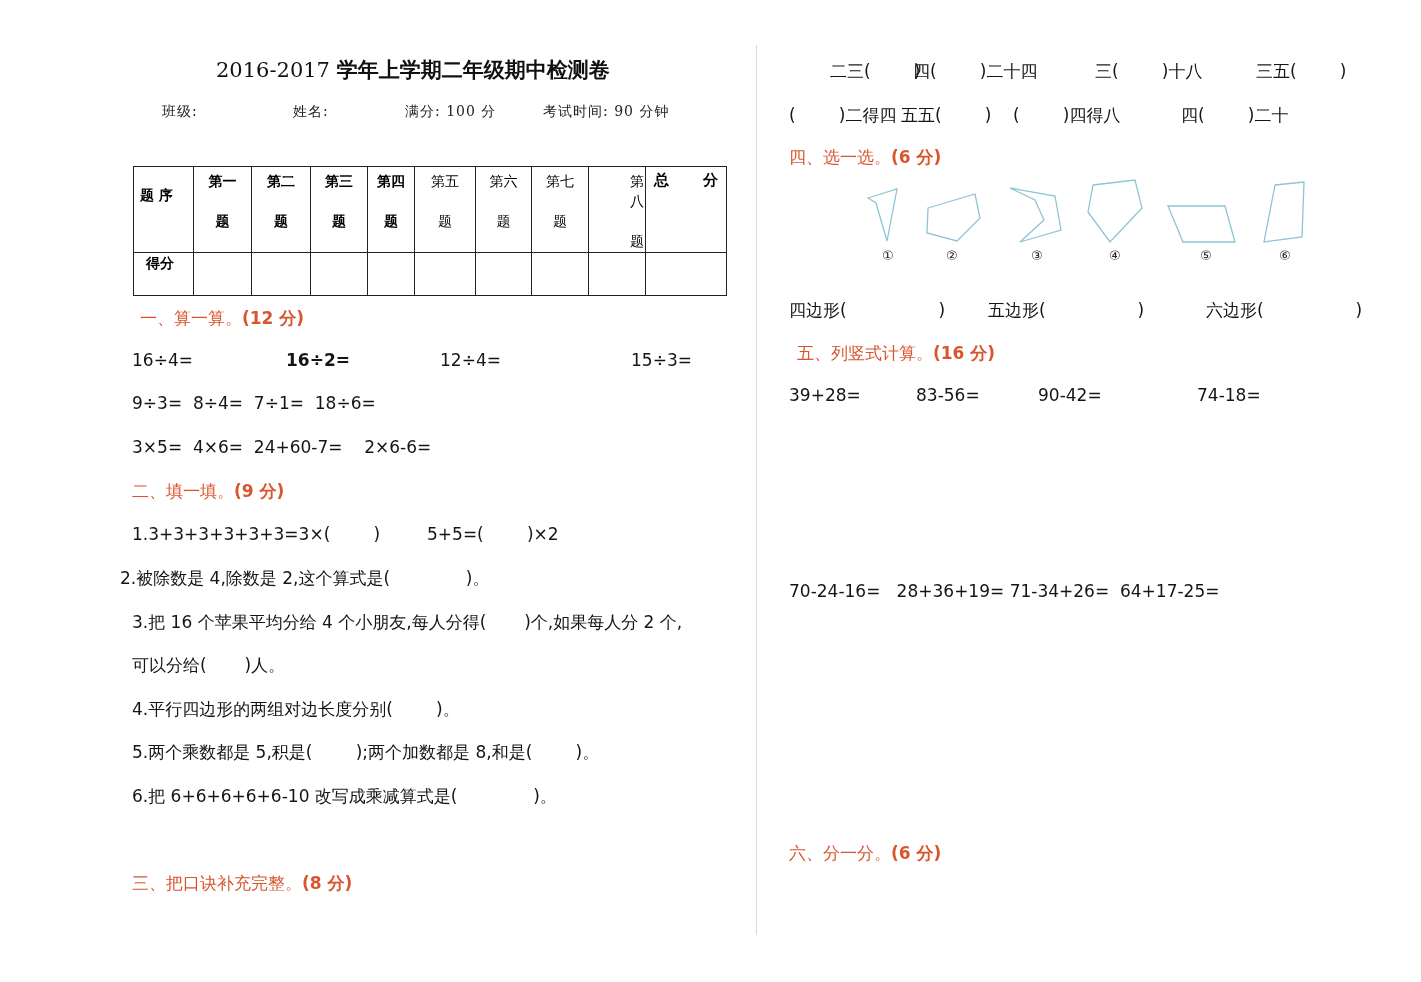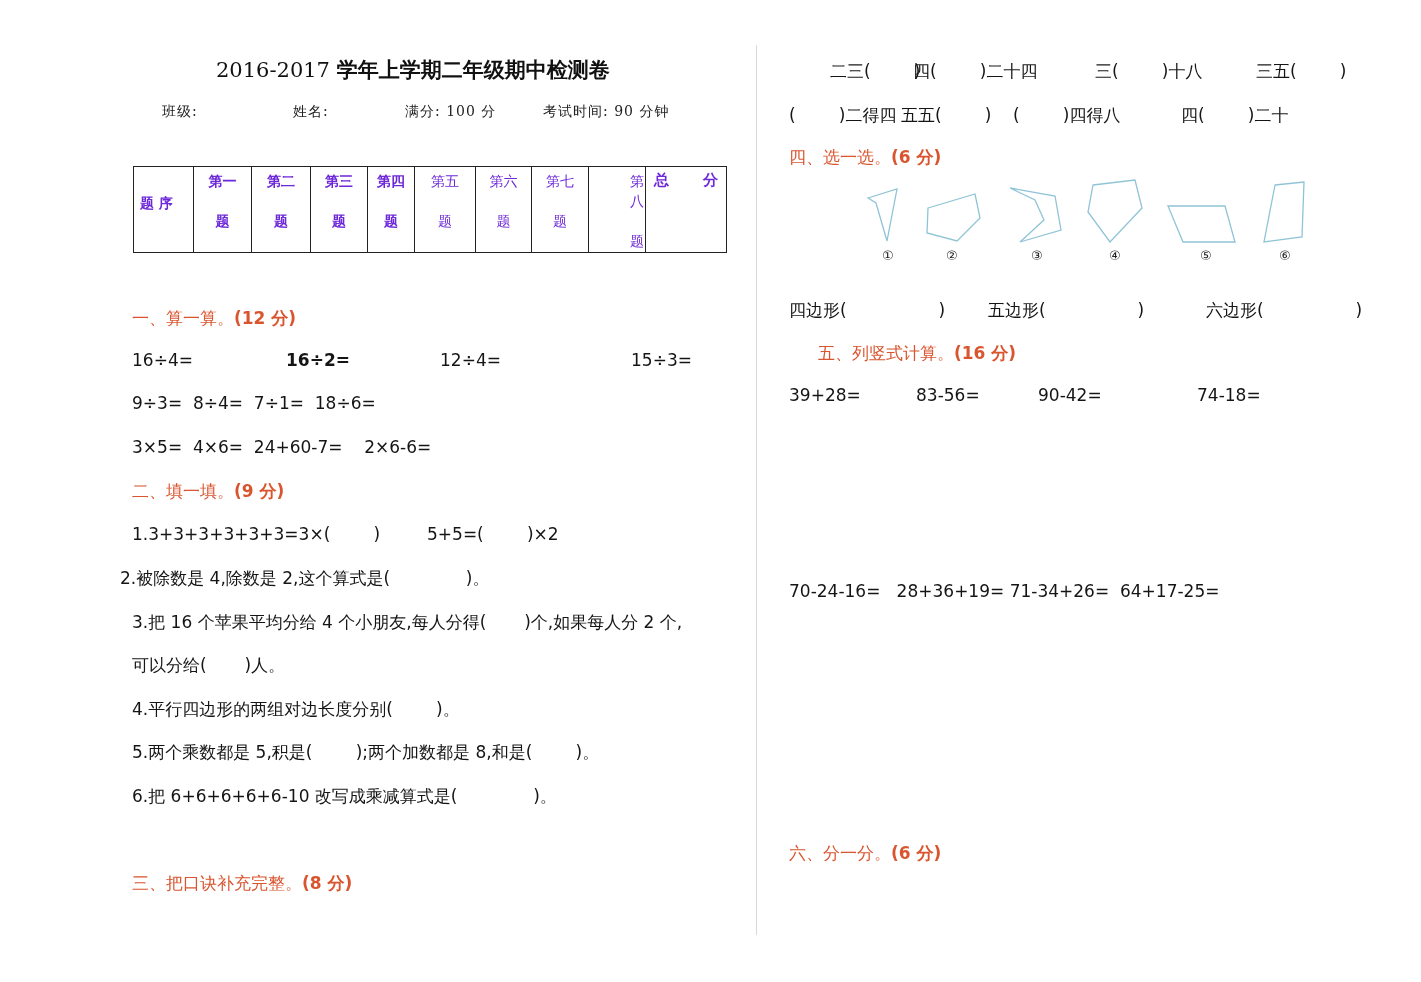--- a/index.html
+++ b/index.html
@@ -8,21 +8,21 @@
   .abs { position: absolute; white-space: nowrap; }
   .title { font-family: "DejaVu Serif", "Liberation Serif", serif; font-size: 21px; color: #111; }
   .title .cn { font-family: Liberation Mono, monospace; font-weight: bold; }
   .info { font-family: "DejaVu Serif", serif; font-size: 14px; color: #222; letter-spacing: 1px; }
   .body-text { font-size: 17px; color: #151515; }
   .heading { font-size: 17px; color: #d9552e; }
   .heading .pts { font-weight: bold; }
   .divider { position: absolute; left: 756px; top: 45px; width: 1px; height: 890px; background: #d8d8d8; }
 
   table.score { position: absolute; left: 133px; top: 166px; border-collapse: collapse; }
-  table.score td { border: 1.5px solid #222; text-align: center; vertical-align: top; font-size: 14px; color: #6d28d9; }
+  table.score td { border: 1.5px solid #222; text-align: center; vertical-align: top; font-size: 14px; color: #000000; }
   table.score tr.r1 td { height: 86px; }
   table.score tr.r2 td { height: 43px; }
   .hcell { padding-top: 4px; line-height: 42px; }
   .hcell span { display: block; line-height: 20px; }
   .hcell .l2 { margin-top: 20px; }
   .serifsm { font-family: "DejaVu Serif", serif; font-size: 12px; font-weight: bold; }
   .rowlabel { font-weight: bold; font-size: 15px; text-align: left !important; padding-left: 6px; }
 
   .shapes { position: absolute; left: 850px; top: 170px; width: 480px; height: 100px; }
   .shape-label { position: absolute; font-size: 13px; color: #222; }
@@ -36,21 +36,21 @@
 </div>
 
 <div class="abs info" style="left:162px; top:103px;">班级:</div>
 <div class="abs info" style="left:293px; top:103px;">姓名:</div>
 <div class="abs info" style="left:405px; top:103px;">满分: 100 分</div>
 <div class="abs info" style="left:543px; top:103px;">考试时间: 90 分钟</div>
 
 <table class="score">
   <tbody>
       <tr class="r1">
-    <td class="rowlabel" style="width:60px; padding-top:28px;">题 序</td>
+    <td class="rowlabel" style="width:60px; padding-top:20px;">题 序</td>
     <td style="width:58px;" class="hcell serifsm">
           <span>第一</span>
           <span class="l2">题</span>
         </td>
     <td style="width:59px;" class="hcell serifsm">
           <span>第二</span>
           <span class="l2">题</span>
         </td>
     <td style="width:57px;" class="hcell serifsm">
           <span>第三</span>
@@ -74,24 +74,36 @@
         </td>
     <td style="width:57px;padding-left:40px;" class="hcell">
           <span>第八</span>
           <span class="l2">题</span>
         </td>
     <td style="width:81px; text-align:left; padding:4px 8px 0; font-weight:bold; font-size:15px;">
       <span>总</span>
       <span style="float:right;">分</span>
     </td>
   </tr>
+  <tr class="r2">
+    <td class="rowlabel" style="padding-top:2px; padding-left:12px;">得分</td>
+    <td></td>
+    <td></td>
+    <td></td>
+    <td></td>
+    <td></td>
+    <td></td>
+    <td></td>
+    <td></td>
+    <td></td>
+  </tr>
 </tbody>
   </table>
 
-<div class="abs heading" style="left:132px; top:307px;">
+<div class="abs heading" style="left:140px; top:307px;">
   <span>一、算一算。</span><span class="pts">(12 分)</span>
 </div>
 <div class="abs body-text" style="left:132px; top:350px;">16÷4=</div>
 <div class="abs body-text" style="left:286px; top:350px;font-weight:bold;">16÷2=</div>
 <div class="abs body-text" style="left:440px; top:350px;">12÷4=</div>
 <div class="abs body-text" style="left:631px; top:350px;">15÷3=</div>
 <div class="abs body-text" style="left:132px; top:393px; white-space:pre;">9÷3=  8÷4=  7÷1=  18÷6=</div>
 <div class="abs body-text" style="left:132px; top:437px; white-space:pre;">3×5=  4×6=  24+60-7=    2×6-6=</div>
 
 <div class="abs heading" style="left:132px; top:480px;">
@@ -141,21 +153,21 @@
   <span class="shape-label" style="left:181px; top:78px;">③</span>
   <span class="shape-label" style="left:259px; top:78px;">④</span>
   <span class="shape-label" style="left:350px; top:78px;">⑤</span>
   <span class="shape-label" style="left:429px; top:78px;">⑥</span>
 </div>
 
 <div class="abs body-text" style="left:789px; top:299px; white-space:pre;">四边形(                 )</div>
 <div class="abs body-text" style="left:988px; top:299px; white-space:pre;">五边形(                 )</div>
 <div class="abs body-text" style="left:1206px; top:299px; white-space:pre;">六边形(                 )</div>
 
-<div class="abs heading" style="left:818px; top:342px;">
+<div class="abs heading" style="left:797px; top:342px;">
   <span>五、列竖式计算。</span><span class="pts">(16 分)</span>
 </div>
 <div class="abs body-text" style="left:789px; top:385px;">39+28=</div>
 <div class="abs body-text" style="left:916px; top:385px;">83-56=</div>
 <div class="abs body-text" style="left:1038px; top:385px;">90-42=</div>
 <div class="abs body-text" style="left:1197px; top:385px;">74-18=</div>
 <div class="abs body-text" style="left:789px; top:581px; white-space:pre;">70-24-16=   28+36+19= 71-34+26=  64+17-25=</div>
 
 <div class="abs heading" style="left:789px; top:842px;">
   <span>六、分一分。</span><span class="pts">(6 分)</span>

